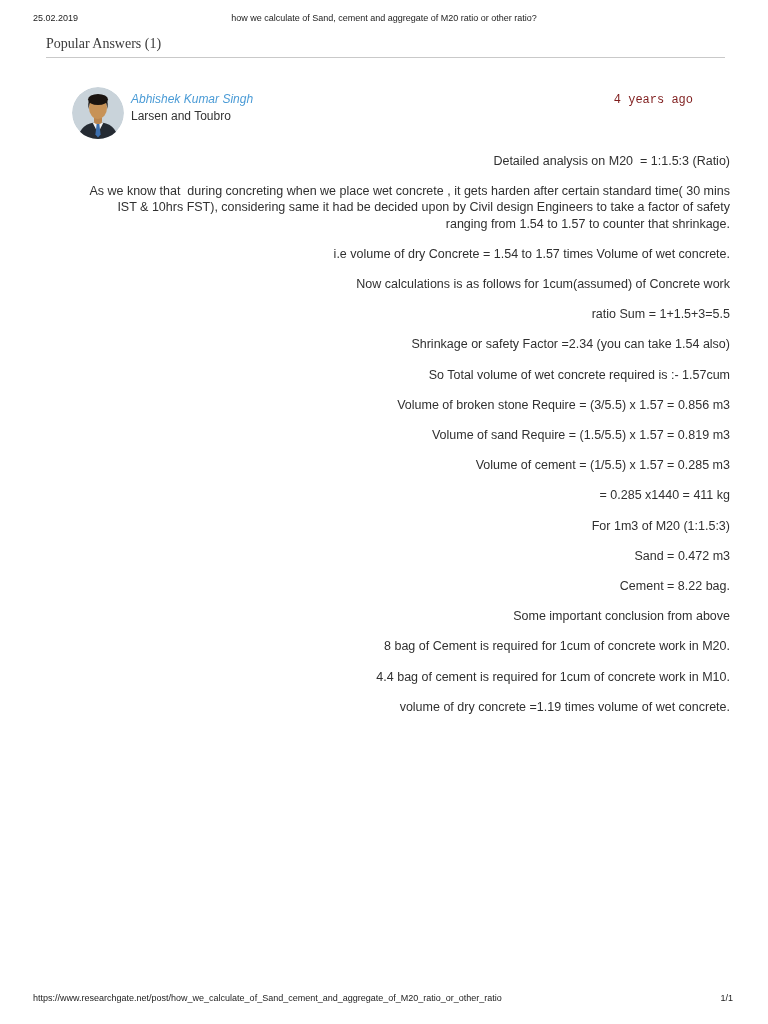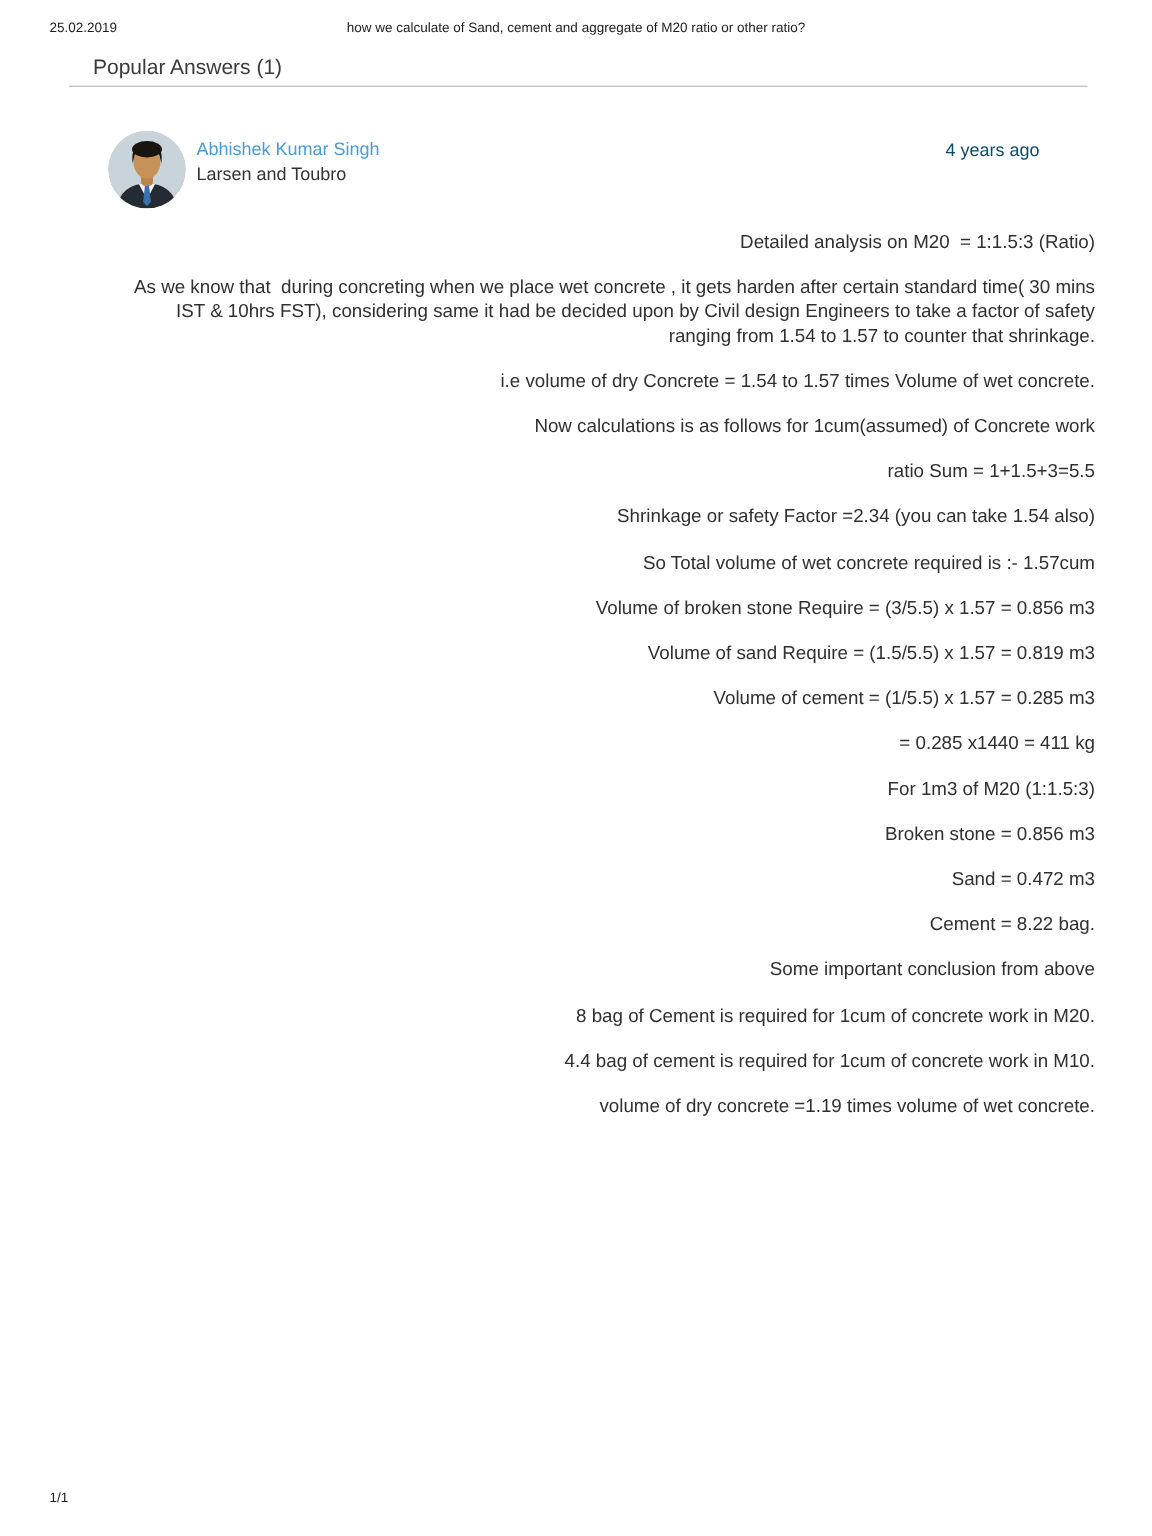--- a/index.html
+++ b/index.html
@@ -26,24 +26,25 @@
   .pdf-title {
     position: absolute;
     left: 0; right: 0; top: 0;
     text-align: center;
     font-weight: normal;
     color: #1c1c1c;
   }
   .section-heading {
     position: absolute;
     top: 36px;
-    left: 62px;
+    left: 46px;
     font-size: 14px;
     font-weight: normal;
     color: #3a3a3a;
+    font-family: Liberation Serif, serif;
   }
   .section-divider {
     position: absolute;
     top: 57px;
     left: 46px;
     width: 679px;
     border: none;
     border-top: 1px solid #c9c9c9;
   }
   .answer { position: absolute; top: 87px; left: 72px; width: 658px; }
@@ -57,32 +58,34 @@
     cursor: pointer;
   }
   .author-block { position: absolute; left: 59px; top: 4px; }
   .author-name {
     display: block;
     font-size: 12px;
     color: #4a9bd6;
     text-decoration: none;
     cursor: pointer;
     line-height: 17px;
+    font-style: italic;
   }
   .author-affiliation {
     font-size: 12px;
     color: #333333;
     line-height: 17px;
   }
   .timestamp {
     position: absolute;
     right: 37px;
     top: 6px;
     font-size: 12px;
-    color: #0c4a6e;
+    color: #7f1d1d;
+    font-family: Liberation Mono, monospace;
   }
   .answer-body { margin-top: 6px; padding-left: 2px; text-align: right; }
   .answer-body p {
     font-size: 12.5px;
     line-height: 16.2px;
     color: #303030;
     margin-top: 14px;
     white-space: pre-wrap;
   }
   .pdf-footer {
@@ -136,27 +139,27 @@
         <p>i.e volume of dry Concrete = 1.54 to 1.57 times Volume of wet concrete.</p>
         <p>Now calculations is as follows for 1cum(assumed) of Concrete work</p>
         <p>ratio Sum = 1+1.5+3=5.5</p>
         <p>Shrinkage or safety Factor =2.34 (you can take 1.54 also)</p>
         <p>So Total volume of wet concrete required is :- 1.57cum</p>
         <p>Volume of broken stone Require = (3/5.5) x 1.57 = 0.856 m3</p>
         <p>Volume of sand Require = (1.5/5.5) x 1.57 = 0.819 m3</p>
         <p>Volume of cement = (1/5.5) x 1.57 = 0.285 m3</p>
         <p>= 0.285 x1440 = 411 kg</p>
         <p>For 1m3 of M20 (1:1.5:3)</p>
-        <p>Broken stone = 0.856 m3</p>
         <p>Sand = 0.472 m3</p>
         <p>Cement = 8.22 bag.</p>
         <p>Some important conclusion from above</p>
         <p>8 bag of Cement is required for 1cum of concrete work in M20.</p>
         <p>4.4 bag of cement is required for 1cum of concrete work in M10.</p>
         <p>volume of dry concrete =1.19 times volume of wet concrete.</p>
       </div>
   </div>
 
   <div class="pdf-footer">
+    <span class="footer-url">https://www.researchgate.net/post/how_we_calculate_of_Sand_cement_and_aggregate_of_M20_ratio_or_other_ratio</span>
     <span class="footer-page">1/1</span>
   </div>
 
 </div>
 
 </body></html>

